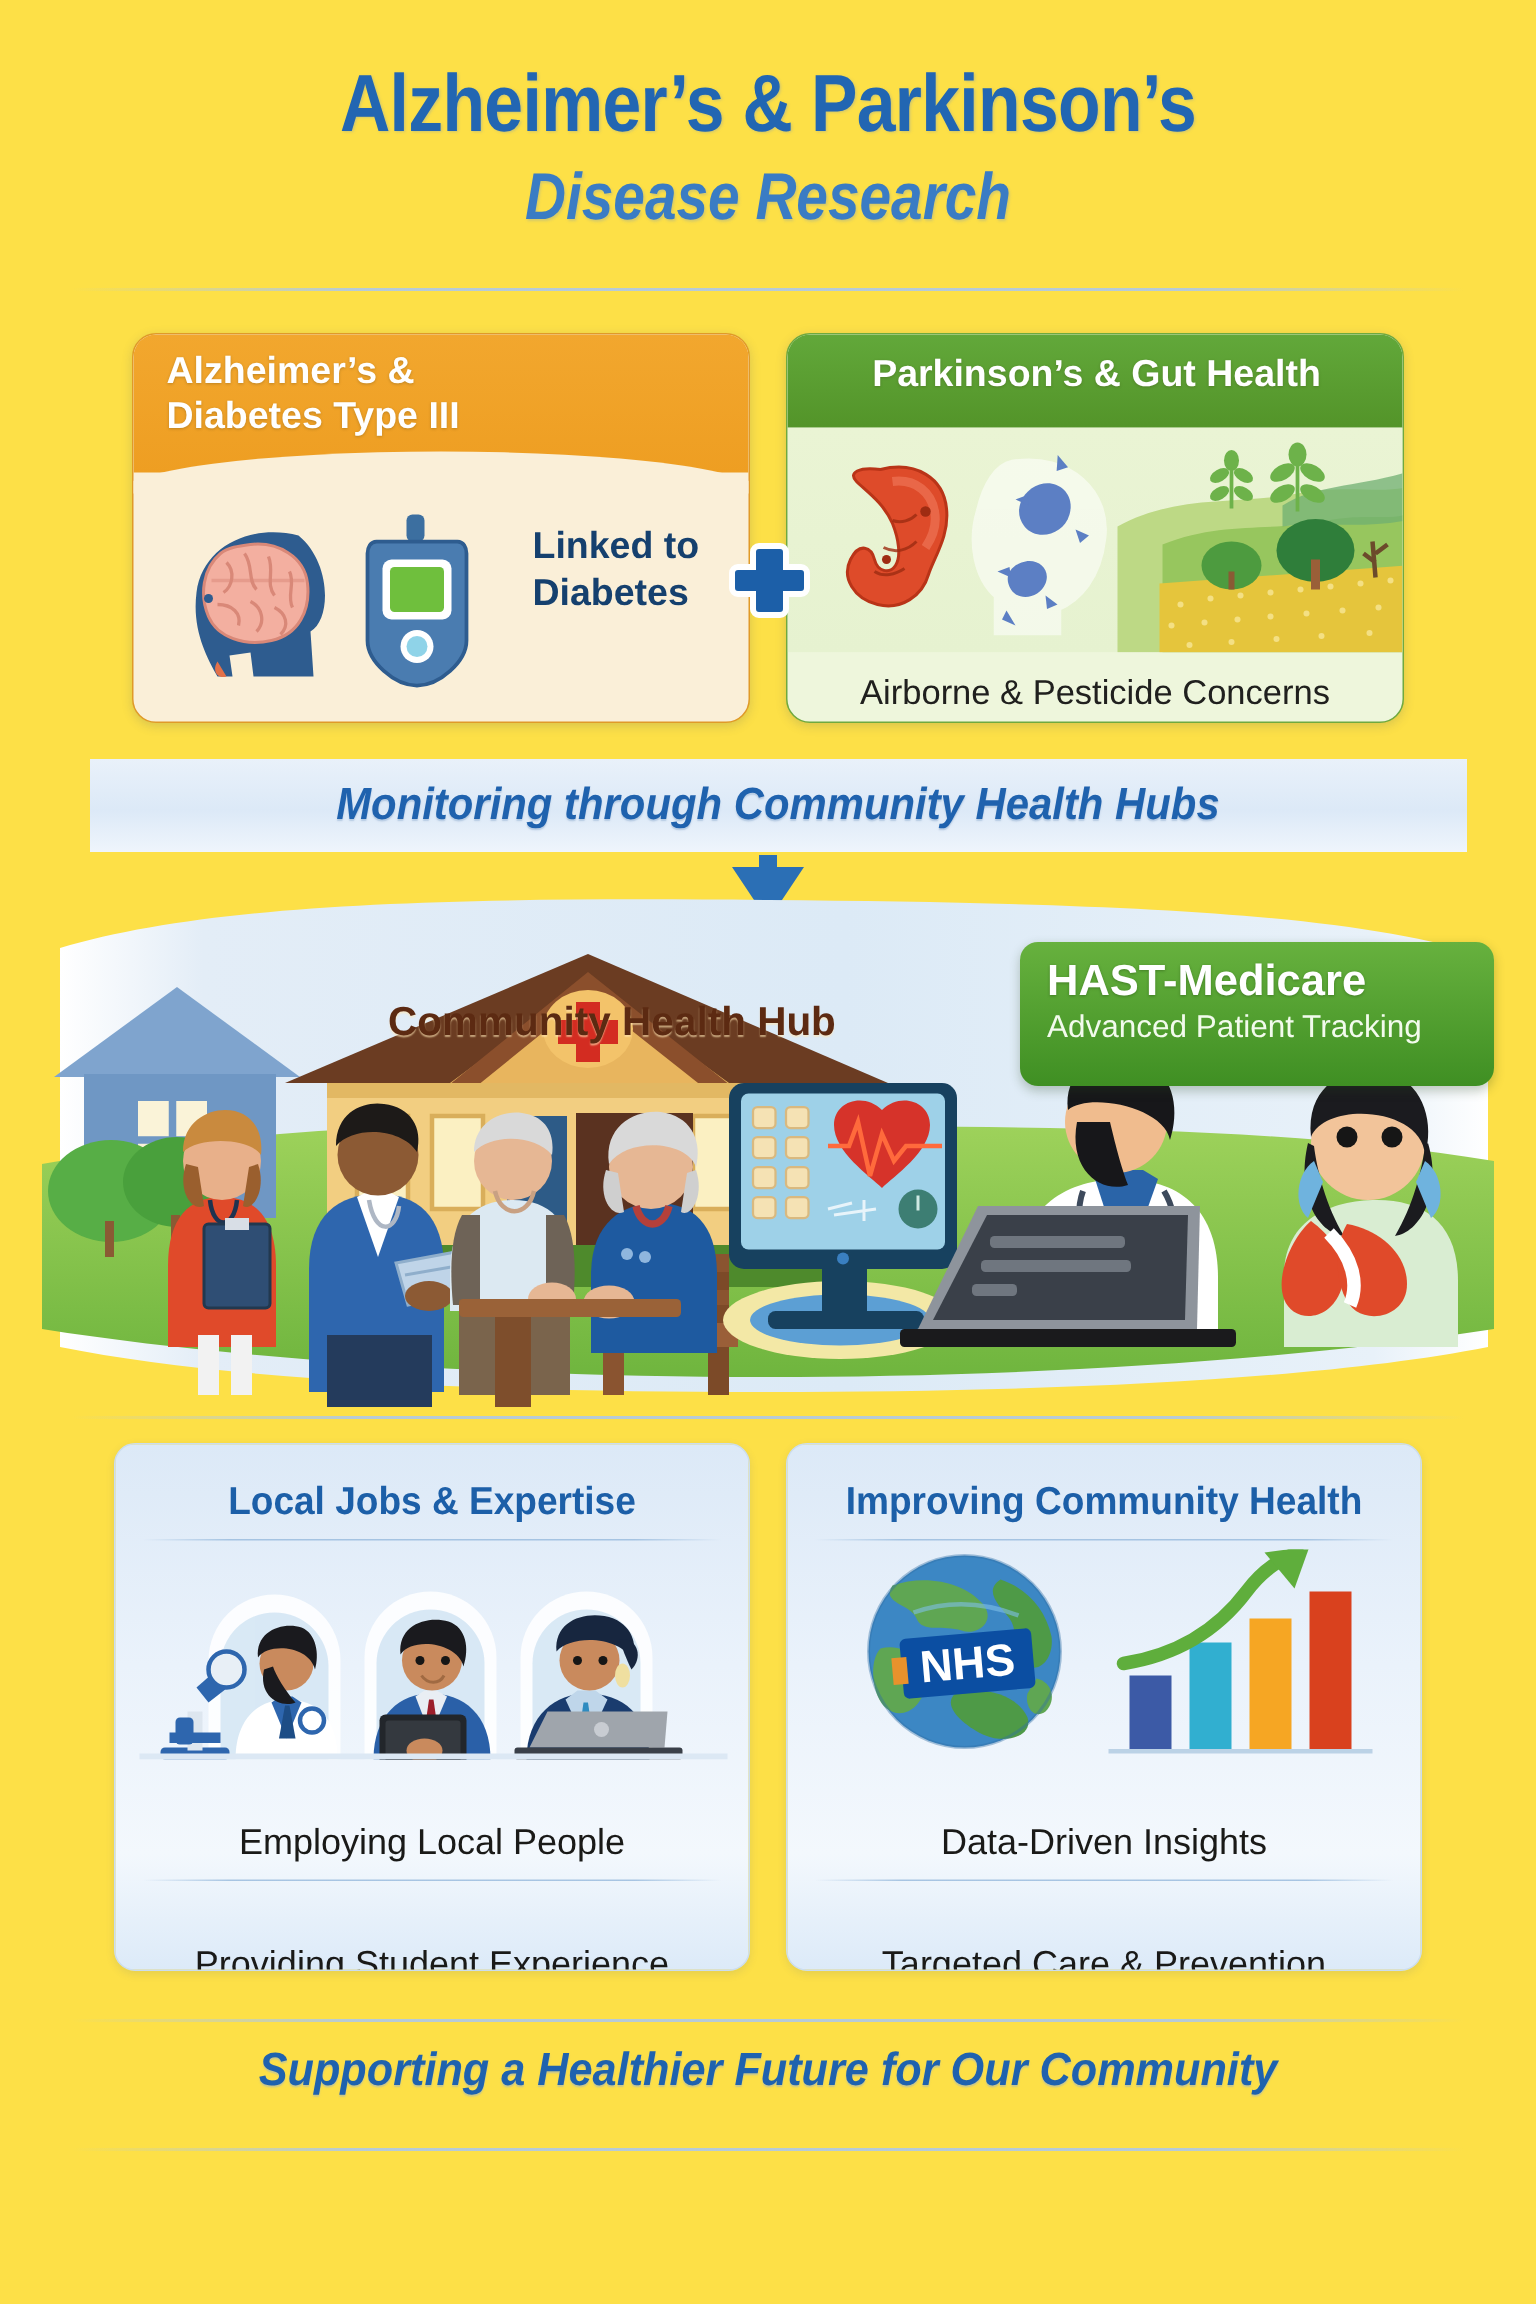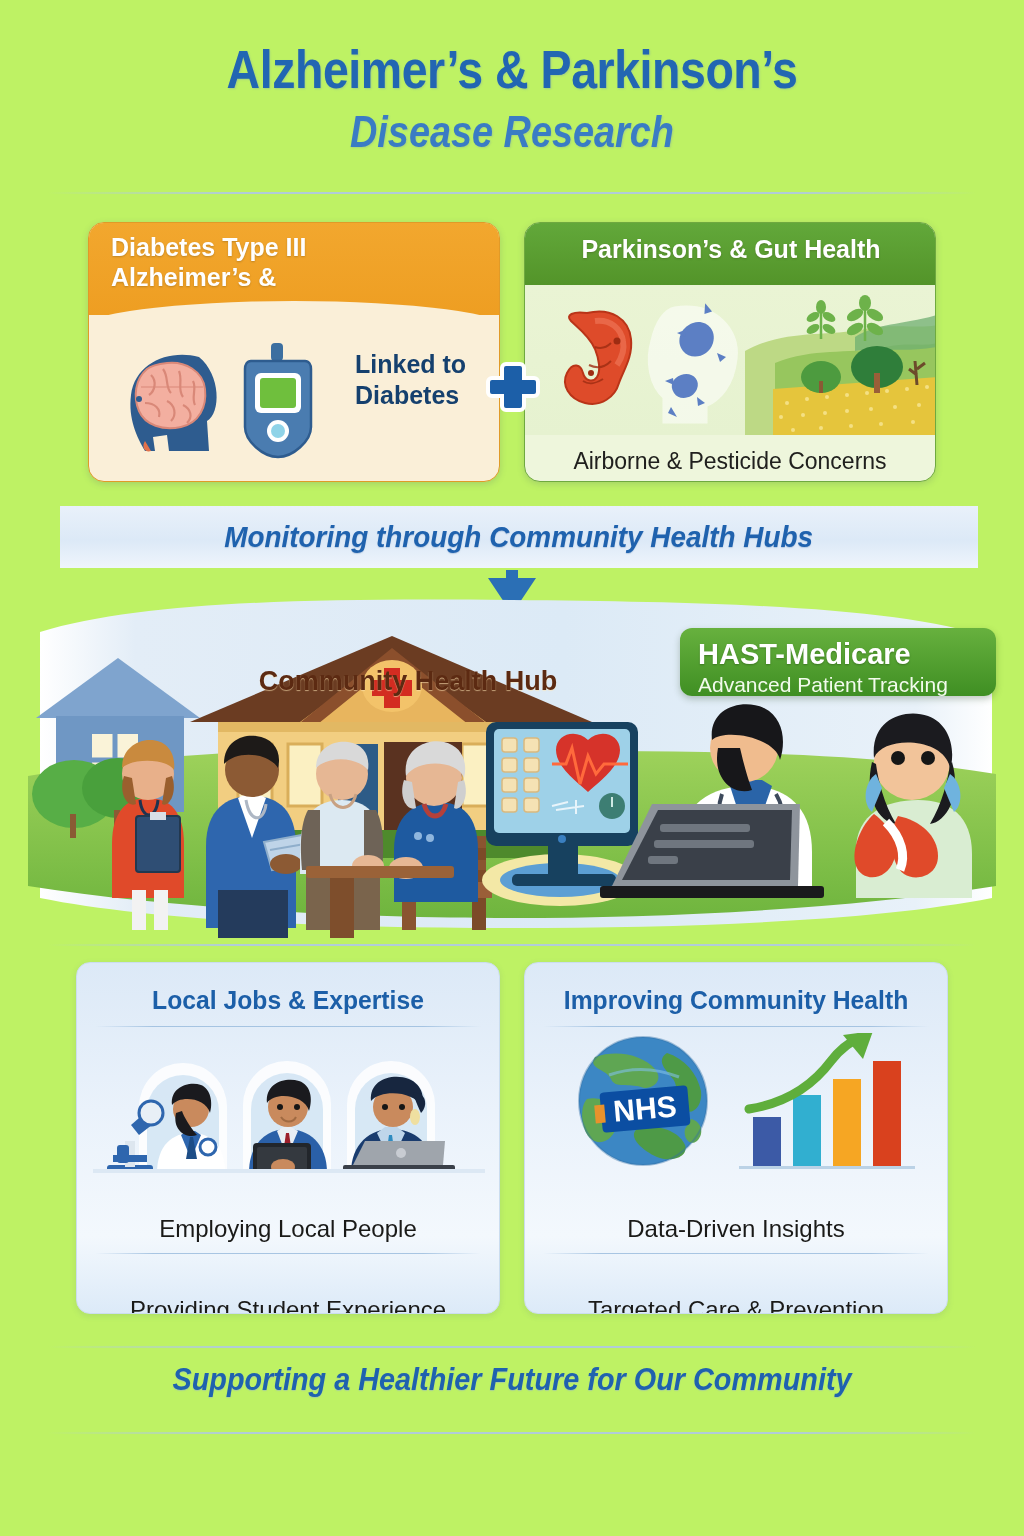--- a/index.html
+++ b/index.html
@@ -2,21 +2,21 @@
 <html><head>
 <meta charset="utf-8">
 <style>
   * { box-sizing: border-box; margin: 0; padding: 0; }
   html, body {
     width: 1024px; height: 1536px;
     background: #ffffff;
     font-family: "Liberation Sans", sans-serif;
     overflow: hidden;
   }
-  .page { position: relative; width: 1024px; height: 1536px; background: #bef264; }
+  .page { position: relative; width: 1024px; height: 1536px; background: #fde047; }
 
   
   .title-block { position: absolute; left: 0; top: 40px; width: 1024px; text-align: center; }
   .title-main {
     font-size: 54px; font-weight: 700; color: #2266B2;
     letter-spacing: -0.5px; line-height: 1.08;
     text-shadow: 1px 1px 2px rgba(120,150,190,0.35);
     transform: scaleX(0.86); transform-origin: center;
   }
   .title-sub {
@@ -84,21 +84,21 @@
   }
   .banner-text {
     font-size: 30px; font-weight: 700; font-style: italic; color: #1F62AE;
     transform: scaleX(0.93); text-shadow: 0 1px 1px rgba(140,170,205,0.5);
   }
   .down-arrow { position: absolute; left: 484px; top: 570px; width: 56px; height: 48px; }
 
   
   .scene { position: absolute; left: 0; top: 598px; width: 1024px; height: 340px; overflow: hidden; }
   .hast-badge {
-    position: absolute; left: 680px; top: 628px; width: 316px; height: 68px; z-index: 12;
+    position: absolute; left: 680px; top: 628px; width: 316px; height: 96px; z-index: 12;
     border-radius: 12px; padding: 10px 14px 0 18px; text-align: left;
     background: linear-gradient(180deg,#67B13E 0%, #3F8F23 100%);
     box-shadow: 0 3px 7px rgba(40,70,30,0.28);
   }
   .hast-title { font-size: 29px; font-weight: 700; color: #fff; line-height: 1.12; text-shadow: 0 1px 2px rgba(20,50,10,0.35); }
   .hast-sub { font-size: 21px; font-weight: 400; color: #F2FBEC; margin-top: 3px; }
   .hub-sign {
     position: absolute; left: 248px; top: 666px; width: 320px; text-align: center; z-index: 11;
     font-size: 27px; font-weight: 700; color: #5C2A12;
     text-shadow: 0 1px 1px rgba(255,230,180,0.6);
@@ -145,22 +145,22 @@
   <div class="title-block">
     <div class="title-main">Alzheimer’s &amp; Parkinson’s</div>
     <div class="title-sub">Disease Research</div>
   </div>
   <div class="hr-soft" style="top:192px"></div>
 
   <div class="top-row">
 
     <div class="tcard left">
       <div class="tcard-head">
+        <div>Alzheimer’s &amp;</div>
         <div>Diabetes Type III</div>
-        <div>Alzheimer’s &amp;</div>
       </div>
       <div class="tcard-body">
 
         <div class="brain-head">
           <svg viewBox="0 0 120 120" width="120" height="120">
             <path d="M88 16 C58 8 24 22 20 54 C17 78 26 96 34 110 L44 110 L42 96 L56 94 L58 110 L98 110 L96 80 C110 72 110 34 88 16 Z" fill="#2E5C8F"></path>
             <path d="M36 28 C24 38 22 56 28 70 C34 84 52 90 70 86 C88 82 96 66 94 48 C92 30 74 20 56 22 C48 23 41 24 36 28 Z" fill="#F3AFA0" stroke="#D98878" stroke-width="2"></path>
             <g stroke="#D98878" stroke-width="2.2" fill="none">
               <path d="M40 34 C46 40 44 50 38 54"></path>
               <path d="M52 28 C58 36 54 46 60 52"></path>

